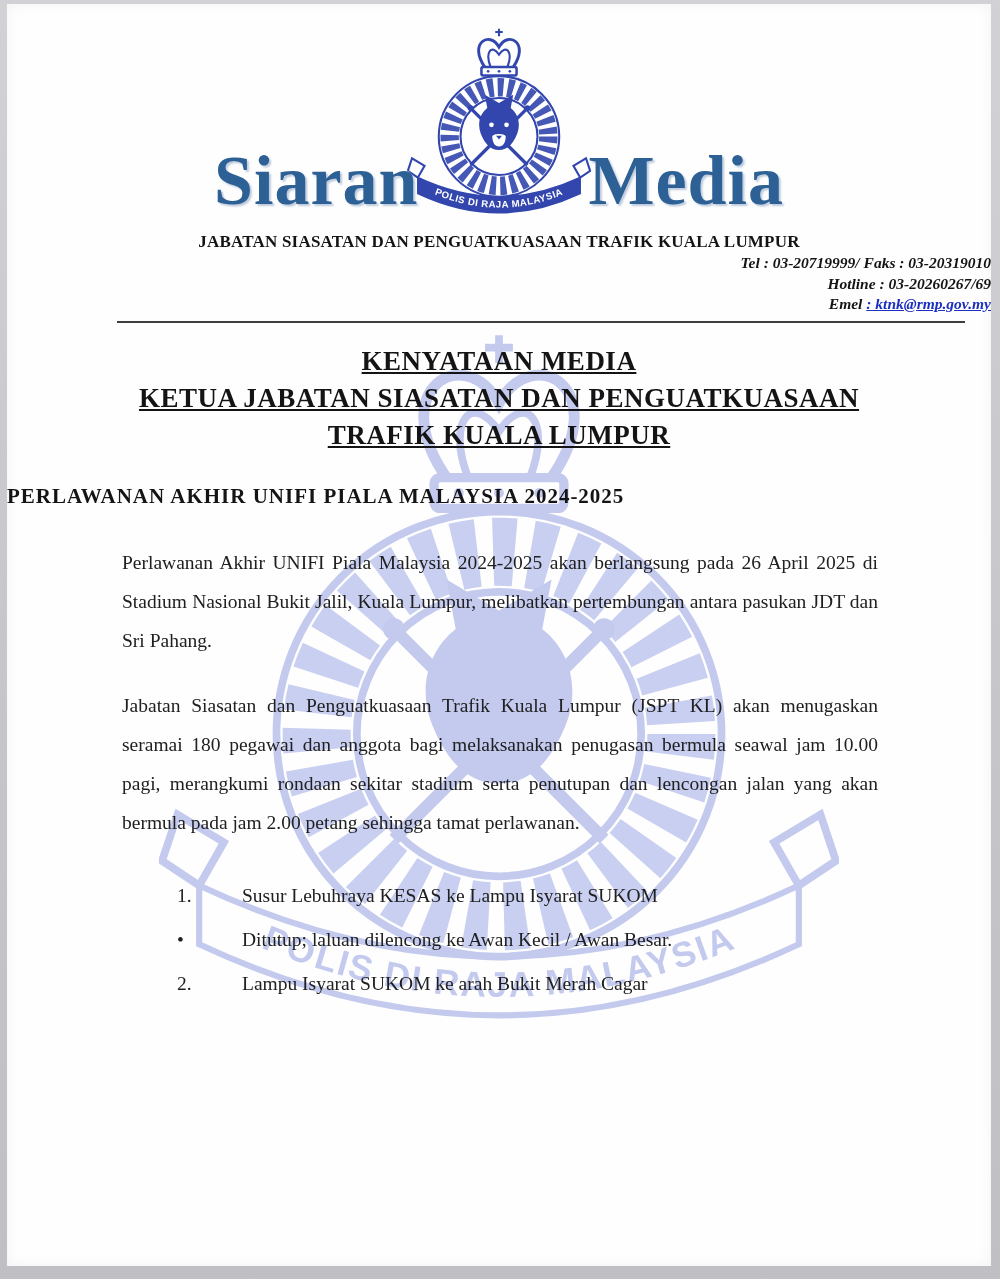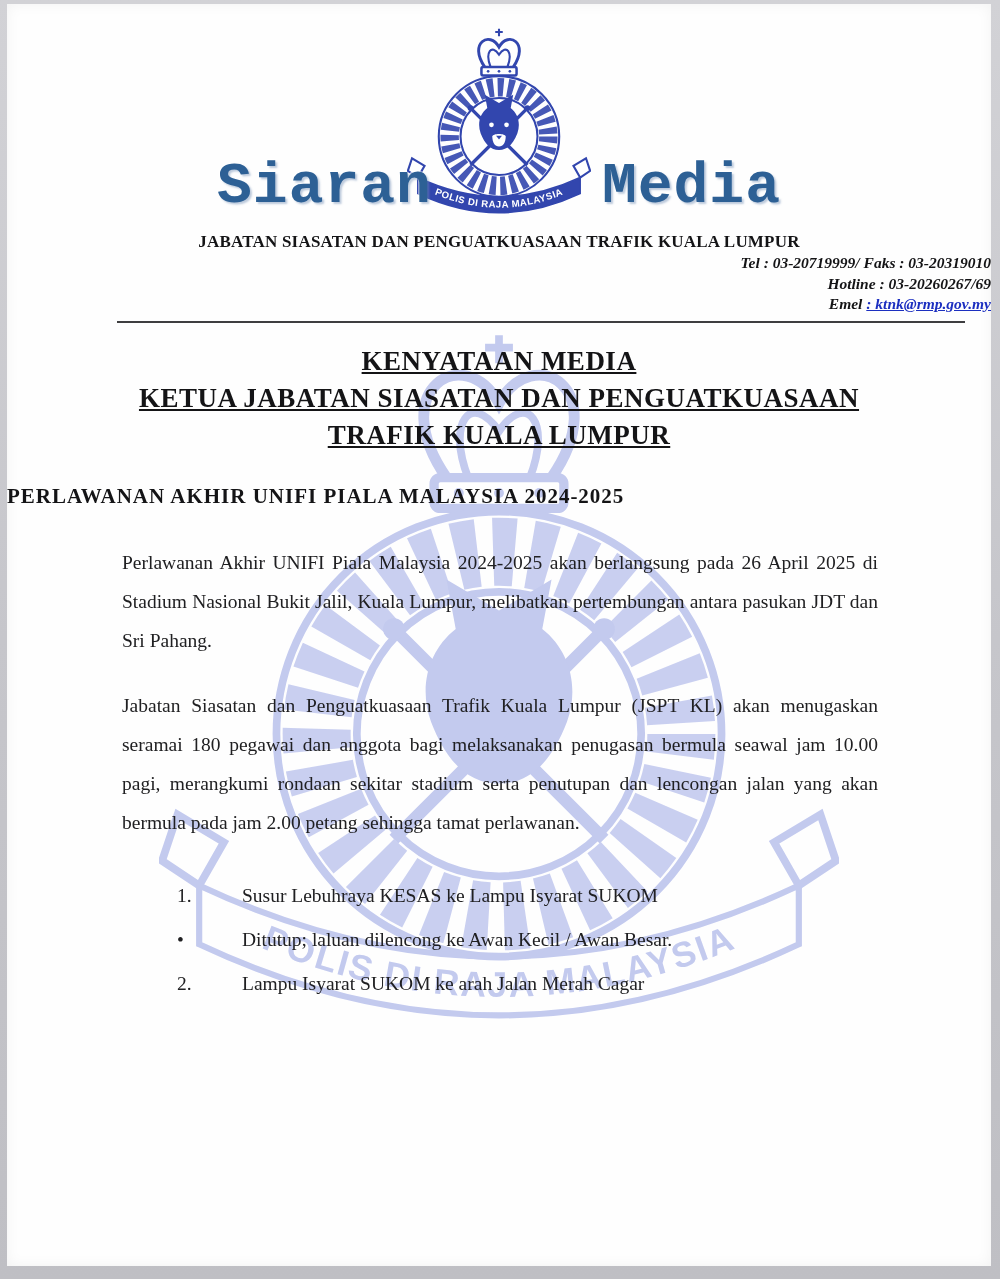--- a/index.html
+++ b/index.html
@@ -31,24 +31,23 @@
   .masthead { position: relative; height: 218px; }
   .crest-main {
     position: absolute; top: 22px; left: 50%; margin-left: -92px;
     width: 184px; height: 201px; color: #3246ae;
   }
   .brand-row {
     position: absolute; left: 0; right: 0; bottom: 0;
     display: flex; justify-content: center; align-items: flex-end;
   }
   .brand-word {
-    font-size: 58px; font-weight: bold; line-height: 1; padding-bottom: 6px;
+    font-size: 70px; font-weight: bold; line-height: 1; padding-bottom: 6px;
     color: #2d6095; letter-spacing: 1px;
     text-shadow: 2px 2px 2px rgba(110,140,180,0.45), -1px -1px 0 rgba(255,255,255,0.7);
-    font-family: Liberation Mono, monospace;
   }
   .brand-gap { width: 170px; }
 
   
   .contact { margin-top: 8px; text-align: center; color: #141416; }
   .org { font-size: 17px; font-weight: bold; letter-spacing: 0.2px; line-height: 23px; }
   .cline { font-size: 15.5px; font-weight: bold; font-style: italic; line-height: 20.5px; text-align: right; }
   .email-link {
     color: #1c2fc0; font-weight: bold; font-style: italic;
     text-decoration: underline; cursor: pointer;
@@ -175,20 +174,20 @@
           <div class="lrow">
             <span class="lmark">1.</span>
             <span class="ltext">Susur Lebuhraya KESAS ke Lampu Isyarat SUKOM</span>
           </div>
           <div class="lrow">
             <span class="lmark">•</span>
             <span class="ltext">Ditutup; laluan dilencong ke Awan Kecil / Awan Besar.</span>
           </div>
           <div class="lrow">
             <span class="lmark">2.</span>
-            <span class="ltext">Lampu Isyarat SUKOM ke arah Jalan Merah Cagar</span>
+            <span class="ltext">Lampu Isyarat SUKOM ke arah Bukit Merah Cagar</span>
           </div>
         </div>
       </div>
 
     </div>
   </div>
 </div>
 
 </body></html>

